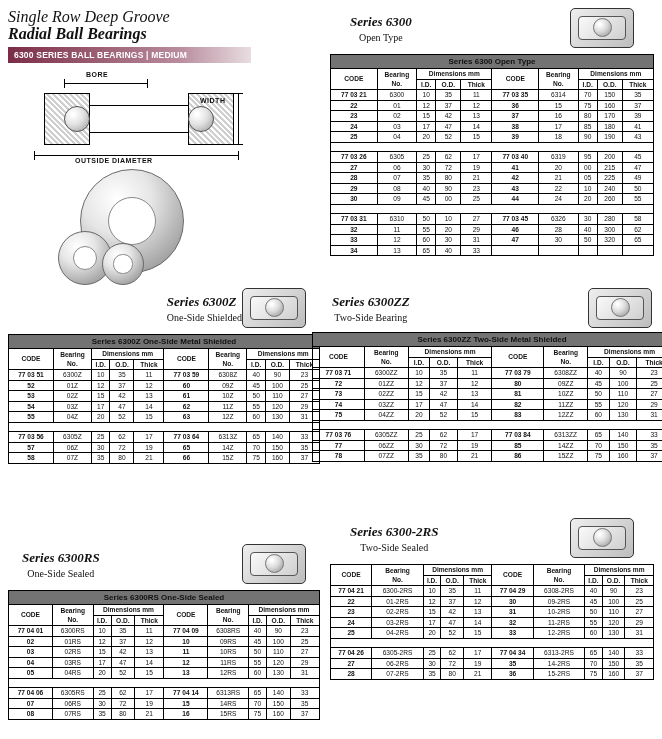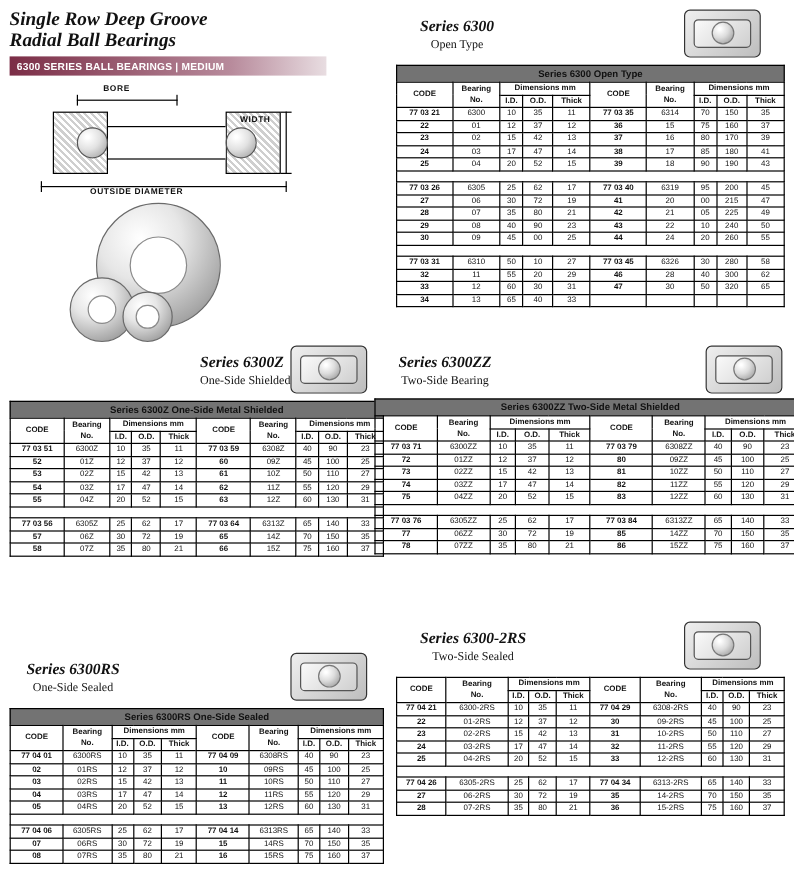--- a/index.html
+++ b/index.html
@@ -9,28 +9,28 @@
     background:#fff;
     font-family: "Liberation Sans", sans-serif;
     font-size: 7px;
     color:#111;
     position: relative;
     overflow: hidden;
   }
   .page { position:relative; width:662px; height:739px; padding:6px 8px; }
 
   
-  .ttl-main { font-family:"Liberation Serif", serif; font-style:italic; font-weight:bold; font-size:16px; line-height:18px; }
+  .ttl-main { font-family:"Liberation Serif", serif; font-style:italic; font-weight:normal; font-size:16px; line-height:18px; }
   .ttl-sub  { font-family:"Liberation Serif", serif; font-style:italic; font-weight:bold; font-size:16px; line-height:15px; }
   .ser-ttl  { font-family:"Liberation Serif", serif; font-style:italic; font-weight:bold; font-size:13px; }
   .ser-sub  { font-family:"Liberation Serif", serif; font-size:10px; text-align:center; margin-top:2px;}
   .band {
     background: linear-gradient(to right,#7b2d46,#b88b9c 70%,#e8dde1);
     color:#fff; font-weight:bold; font-size:8.5px; letter-spacing:.2px;
-    padding:3px 6px; margin-top:6px; width:264px;
+    padding:3px 6px; margin-top:6px; width:243px;
   }
 
   .sec { position:absolute; }
 
   
   table.t { border-collapse:collapse; width:100%; font-size:6.6px; }
   table.t th, table.t td { border:1px solid #000; text-align:center; padding:0; height:9.5px; line-height:9.5px; }
   table.t th { font-weight:bold; font-size:6.6px; }
   .tcap { border:1px solid #000; border-bottom:none; text-align:center; font-weight:bold; font-size:8px; padding:2px 0; background:#737373; }
   td.code { font-weight:bold; }

